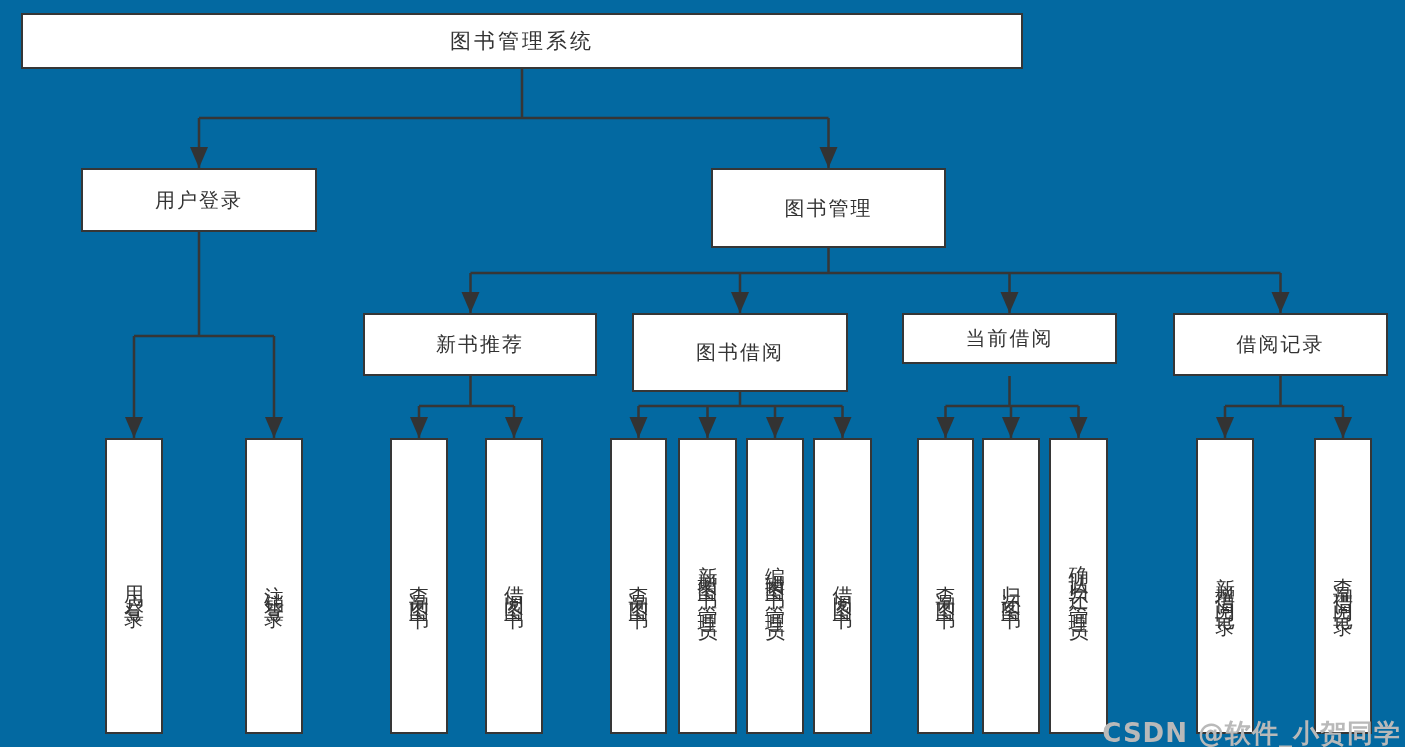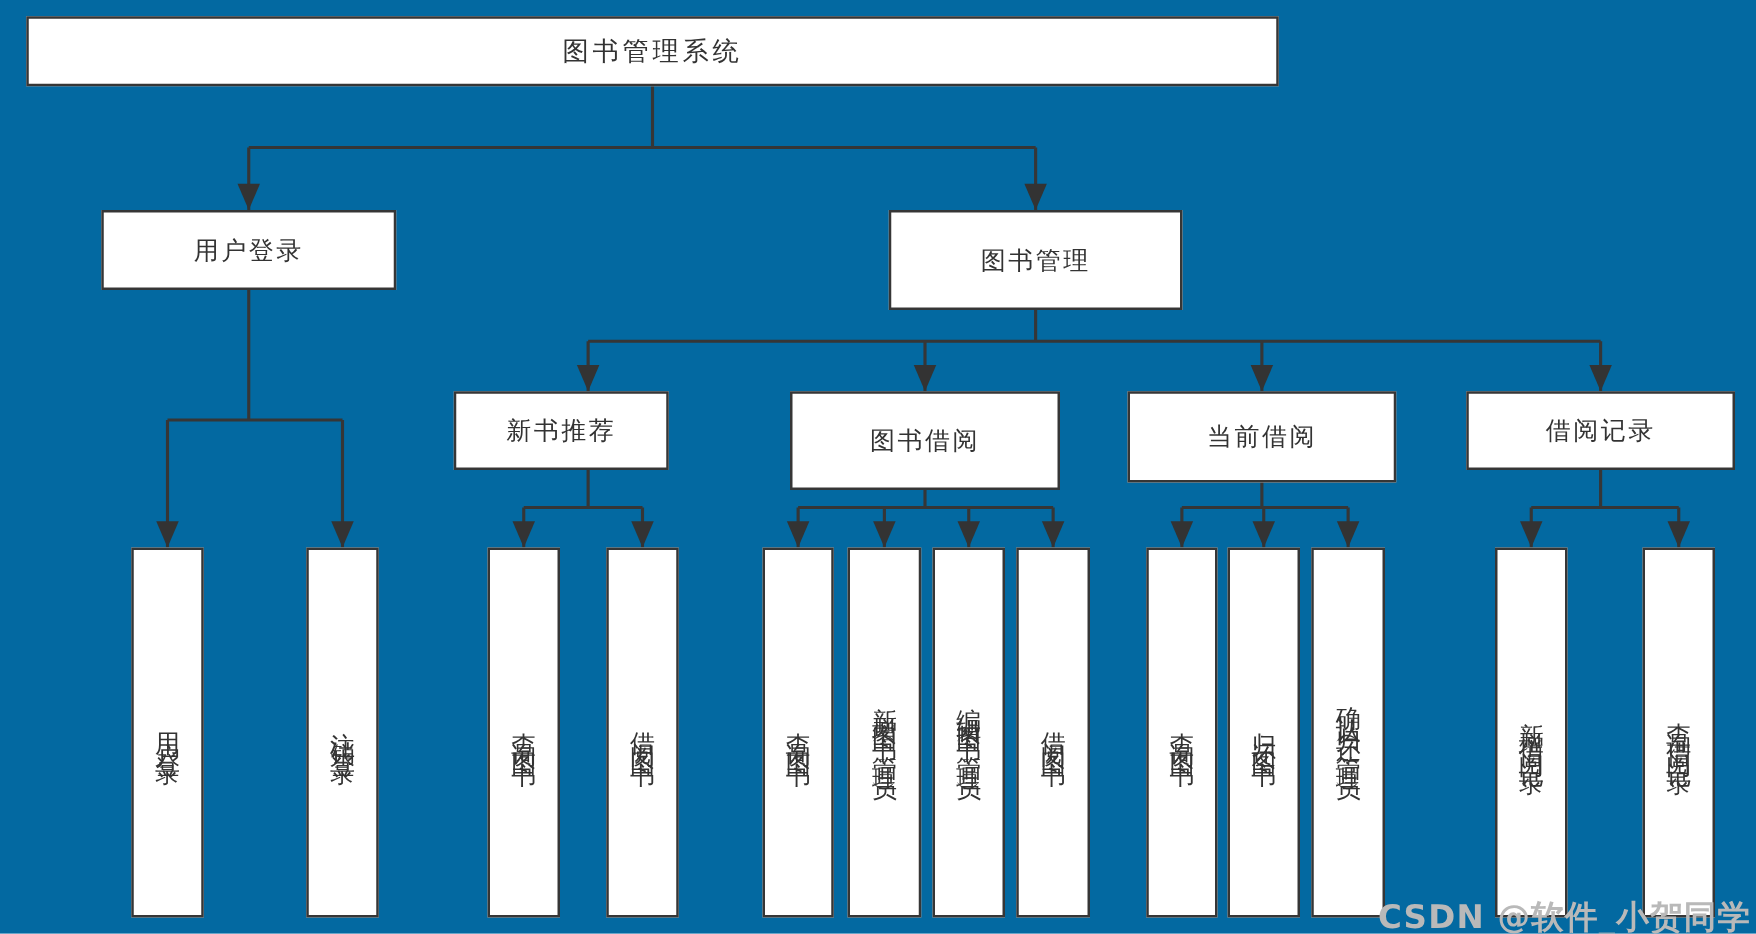--- a/index.html
+++ b/index.html
@@ -74,23 +74,23 @@
       <polygon points="1216,417 1234,417 1225,438"></polygon>
       <polygon points="1334,417 1352,417 1343,438"></polygon>
     </g>
   </svg>
 
   <div class="box lvl1" style="left:21px;top:13px;width:1002px;height:56px">图书管理系统</div>
 
   <div class="box lvl2" style="left:81px;top:168px;width:236px;height:64px">用户登录</div>
   <div class="box lvl2" style="left:711px;top:168px;width:235px;height:80px">图书管理</div>
 
-  <div class="box lvl2" style="left:363px;top:313px;width:172px;height:63px">新书推荐</div>
+  <div class="box lvl2" style="left:363px;top:313px;width:234px;height:63px">新书推荐</div>
   <div class="box lvl2" style="left:632px;top:313px;width:216px;height:79px">图书借阅</div>
-  <div class="box lvl2" style="left:902px;top:313px;width:215px;height:73px">当前借阅</div>
+  <div class="box lvl2" style="left:902px;top:313px;width:215px;height:51px">当前借阅</div>
   <div class="box lvl2" style="left:1173px;top:313px;width:215px;height:63px">借阅记录</div>
 
   <div class="box leaf" style="left:105px;top:438px;width:58px;height:296px">用户登录</div>
   <div class="box leaf" style="left:245px;top:438px;width:58px;height:296px">注销登录</div>
 
   <div class="box leaf" style="left:390px;top:438px;width:58px;height:296px">查询图书</div>
   <div class="box leaf" style="left:485px;top:438px;width:58px;height:296px">借阅图书</div>
 
   <div class="box leaf" style="left:610px;top:438px;width:57px;height:296px">查询图书</div>
   <div class="box leaf" style="left:678px;top:438px;width:59px;height:296px">新增图书（管理员）</div>

